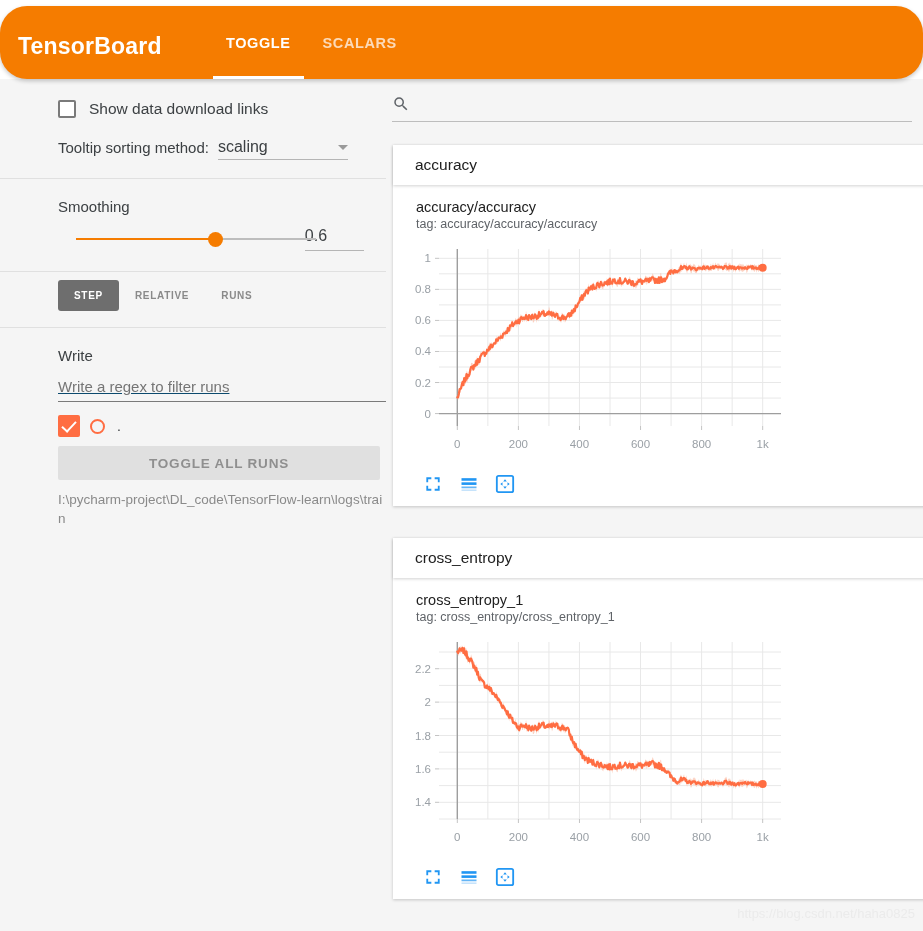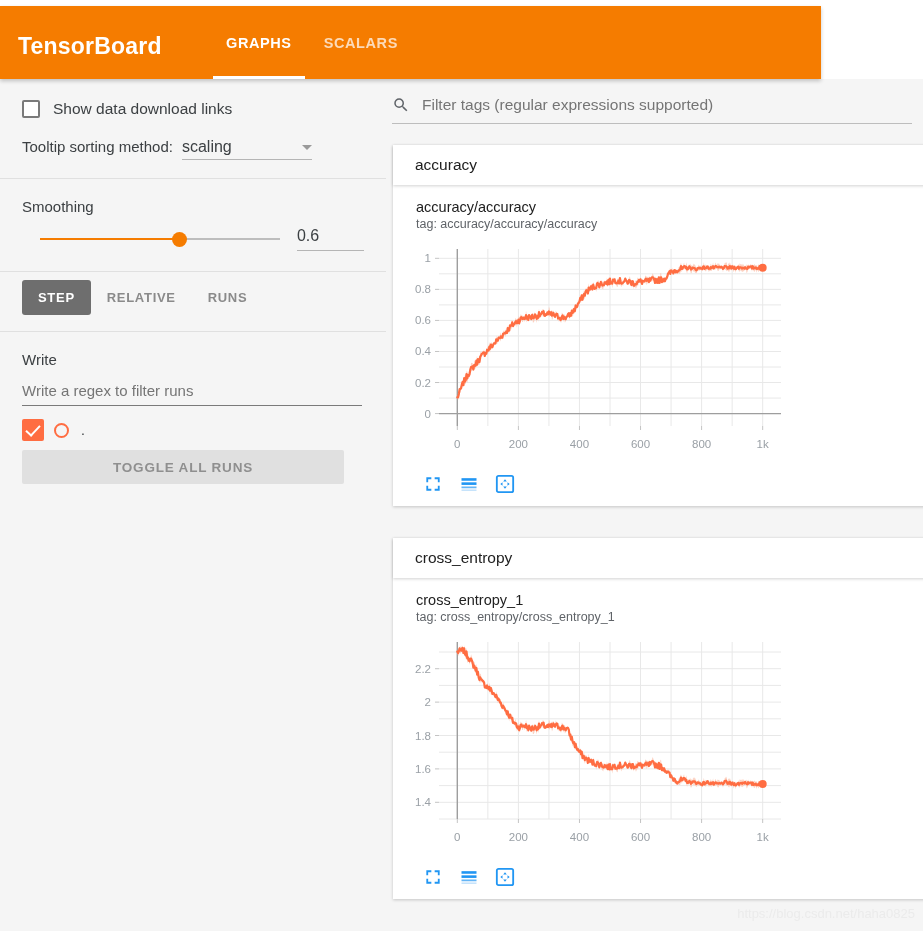--- a/index.html
+++ b/index.html
@@ -13,24 +13,25 @@
     font-family: "Liberation Sans", sans-serif;
     overflow: hidden;
     position: relative;
     color: #3c4043;
   }
 
   
   .topbar {
     position: absolute;
     left: 0; top: 6px;
-    width: 821px; height: 73px;
+    width: 923px; height: 73px;
     background: #f57c00;
     box-shadow: 0 2px 4px rgba(0,0,0,0.22);
     z-index: 20;
+    border-radius: 27px;
   }
   .brand {
     position: absolute;
     left: 18px; top: 27px;
     font-size: 23px;
     font-weight: bold;
     color: #ffffff;
     letter-spacing: 0.2px;
   }
   .tabs {
@@ -65,21 +66,21 @@
   
   .sidebar {
     position: absolute;
     left: 0; top: 79px;
     width: 386px; height: 852px;
     background: #f5f5f5;
     box-sizing: border-box;
     padding: 0;
     overflow: hidden;
   }
-  .side-section { padding: 0 22px; }
+  .side-section { padding: 0 22px; margin-left: 36px; }
   .hr {
     height: 1px;
     background: #e0e0e0;
     margin: 0;
   }
 
   .cb-row {
     display: flex;
     align-items: center;
     height: 31px;
@@ -106,21 +107,21 @@
     left: 4px; top: 0.5px;
     width: 5px; height: 10px;
     border: solid #ffffff;
     border-width: 0 2px 2px 0;
     transform: rotate(43deg);
   }
   .cb-label { font-size: 15.5px; color: #3c4043; }
 
   .tooltip-row {
     display: flex;
-    align-items: flex-start;
+    align-items: center;
     margin-top: 14px;
     padding-bottom: 4px;
   }
   .tooltip-label { font-size: 15px; color: #3c4043; padding-bottom: 4px; }
   .dropdown {
     margin-left: 9px;
     width: 130px;
     border-bottom: 1px solid #b5b5b5;
     display: flex;
     align-items: flex-end;
@@ -181,42 +182,43 @@
     font-size: 16px;
     color: #3c4043;
     border-bottom: 1px solid #b5b5b5;
     padding-bottom: 5px;
     text-align: left;
     cursor: text;
   }
 
   .axis-btns { display: flex; margin-top: 8px; margin-bottom: 6px; }
   .axis-btn {
-    font-size: 13px;
+    font-size: 10px;
     letter-spacing: 0.7px;
     font-weight: bold;
     color: #8a8a8a;
     padding: 10px 16px;
     border-radius: 3px;
     cursor: pointer;
     user-select: none;
   }
   .axis-btn.active { background: #6e6e6e; color: #ffffff; }
 
   .regex-input {
     font-size: 15px;
-    color: #737373;
+    color: #0c4a6e;
     border: none;
     border-bottom: 1px solid #7a7a7a;
     background: transparent;
     outline: none;
     width: 340px;
     padding: 4px 0 6px 0;
     margin-top: 2px;
     font-family: "Liberation Sans", sans-serif;
+    text-decoration: underline;
   }
 
   .run-row {
     display: flex;
     align-items: center;
     margin-top: 12px;
     height: 24px;
   }
   .run-cb {
     width: 22px; height: 22px;
@@ -357,21 +359,21 @@
     pointer-events: none;
   }
 </style>
 </head>
 <body>
 
 <div class="topbar">
   <div class="brand">TensorBoard</div>
   <div class="tabs">
     <div class="tab active">
-      <span>GRAPHS</span>
+      <span>TOGGLE</span>
     </div>
     <div class="tab">
       <span>SCALARS</span>
     </div>
   </div>
 </div>
 
 <div class="sidebar">
 
   <div class="side-section">
@@ -420,30 +422,30 @@
 
   <div class="side-section">
     <div class="section-title">Write</div>
     <input class="regex-input" placeholder="Write a regex to filter runs" style="">
     <div class="run-row">
       <span class="run-cb"></span>
       <span class="run-circle"></span>
       <span class="run-name">.</span>
     </div>
     <button class="toggle-all">TOGGLE ALL RUNS</button>
+    <div class="run-path">I:\pycharm-project\DL_code\TensorFlow-learn\logs\train</div>
   </div>
 </div>
 
 <div class="main">
 
   <div class="searchbar">
     <svg class="search-ico" viewBox="0 0 24 24">
       <path d="M15.5 14h-.79l-.28-.27A6.47 6.47 0 0016 9.5 6.5 6.5 0 109.5 16c1.61 0 3.09-.59 4.23-1.57l.27.28v.79l5 4.99L20.49 19l-4.99-5zm-6 0C7.01 14 5 11.99 5 9.5S7.01 5 9.5 5 14 7.01 14 9.5 11.99 14 9.5 14z" fill="#5f6368"></path>
     </svg>
-    <input class="search-input" placeholder="Filter tags (regular expressions supported)" style="">
   </div>
 
   <div class="card" style="top:66px;">
     <div class="card-head">
       <span>accuracy</span>
     </div>
     <div class="card-body">
       <div class="chart-title">accuracy/accuracy</div>
       <div class="chart-tag">tag: accuracy/accuracy/accuracy</div>
 

